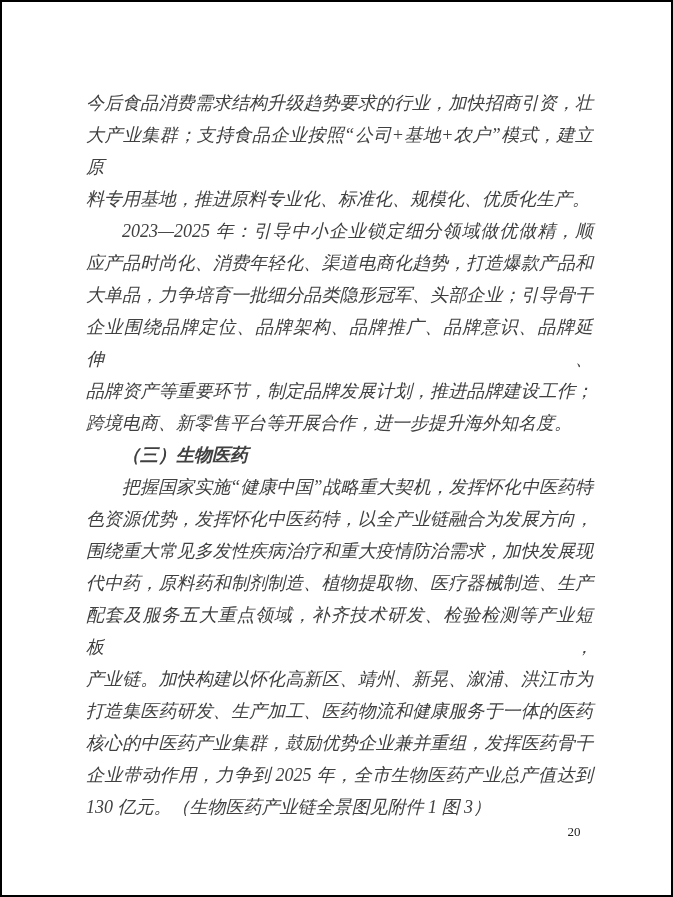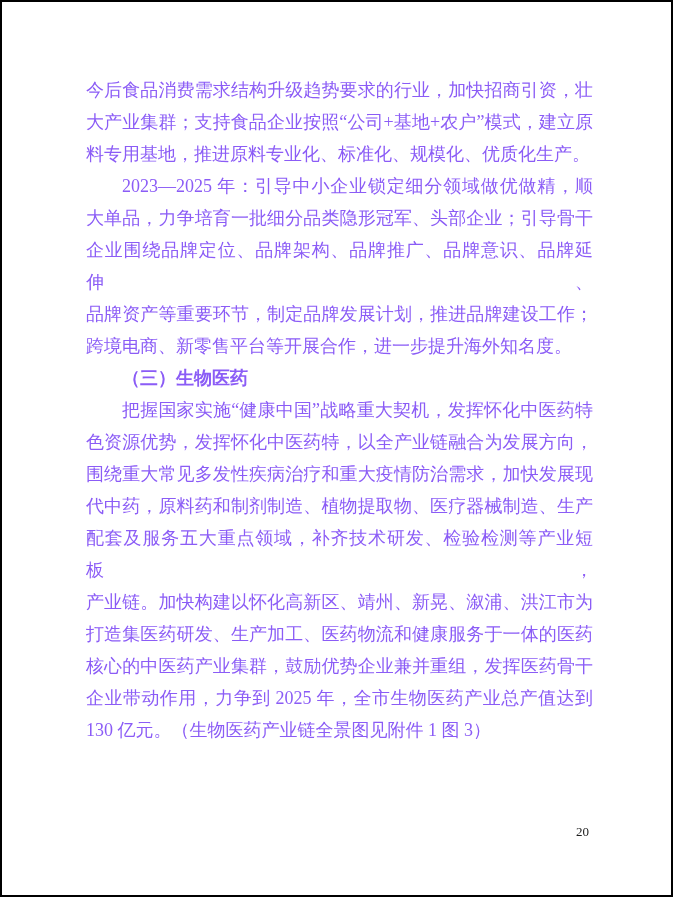--- a/index.html
+++ b/index.html
@@ -12,25 +12,26 @@
     width: 673px;
     height: 897px;
     box-sizing: border-box;
     background: #ffffff;
     border: 2px solid #000000;
     overflow: hidden;
   }
   .text-block {
     position: absolute;
     left: 84px;
-    top: 72px;
+    top: 85px;
     width: 507px;
-    color: #8b5cf6;
+    color: #404040;
     font-family: "Liberation Serif", "DejaVu Serif", serif;
     font-size: 18px;
+    font-style: italic;
   }
   .para { margin: 0; padding: 0; }
   .line {
     line-height: 32px;
     text-align: justify;
     text-align-last: justify;
     -moz-text-align-last: justify;
   }
   .line.last {
     text-align-last: left;
@@ -43,39 +44,40 @@
     font-family: "Liberation Sans", "DejaVu Sans", sans-serif;
     font-weight: bold;
     text-align-last: left;
     -moz-text-align-last: left;
   }
   .page-number {
     position: absolute;
     top: 822px;
     left: 557px;
     width: 30px;
-    text-align: right;
+    text-align: center;
     color: #1c1c1c;
     font-family: "Liberation Serif", "DejaVu Serif", serif;
     font-size: 13px;
     line-height: 16px;
   }
 </style>
 </head>
 <body>
 
 <div class="page">
   <div class="text-block">
       <div class="para body">
         <div class="line">今后食品消费需求结构升级趋势要求的行业，加快招商引资，壮</div>
         <div class="line">大产业集群；支持食品企业按照“公司+基地+农户”模式，建立原</div>
         <div class="line last">料专用基地，推进原料专业化、标准化、规模化、优质化生产。</div>
       </div>
       <div class="para body">
         <div class="line indent">2023—2025 年：引导中小企业锁定细分领域做优做精，顺</div>
+        <div class="line">应产品时尚化、消费年轻化、渠道电商化趋势，打造爆款产品和</div>
         <div class="line">大单品，力争培育一批细分品类隐形冠军、头部企业；引导骨干</div>
         <div class="line">企业围绕品牌定位、品牌架构、品牌推广、品牌意识、品牌延伸、</div>
         <div class="line">品牌资产等重要环节，制定品牌发展计划，推进品牌建设工作；</div>
         <div class="line last">跨境电商、新零售平台等开展合作，进一步提升海外知名度。</div>
       </div>
       <div class="para heading">
         <div class="line indent last">（三）生物医药</div>
       </div>
       <div class="para body">
         <div class="line indent">把握国家实施“健康中国”战略重大契机，发挥怀化中医药特</div>

